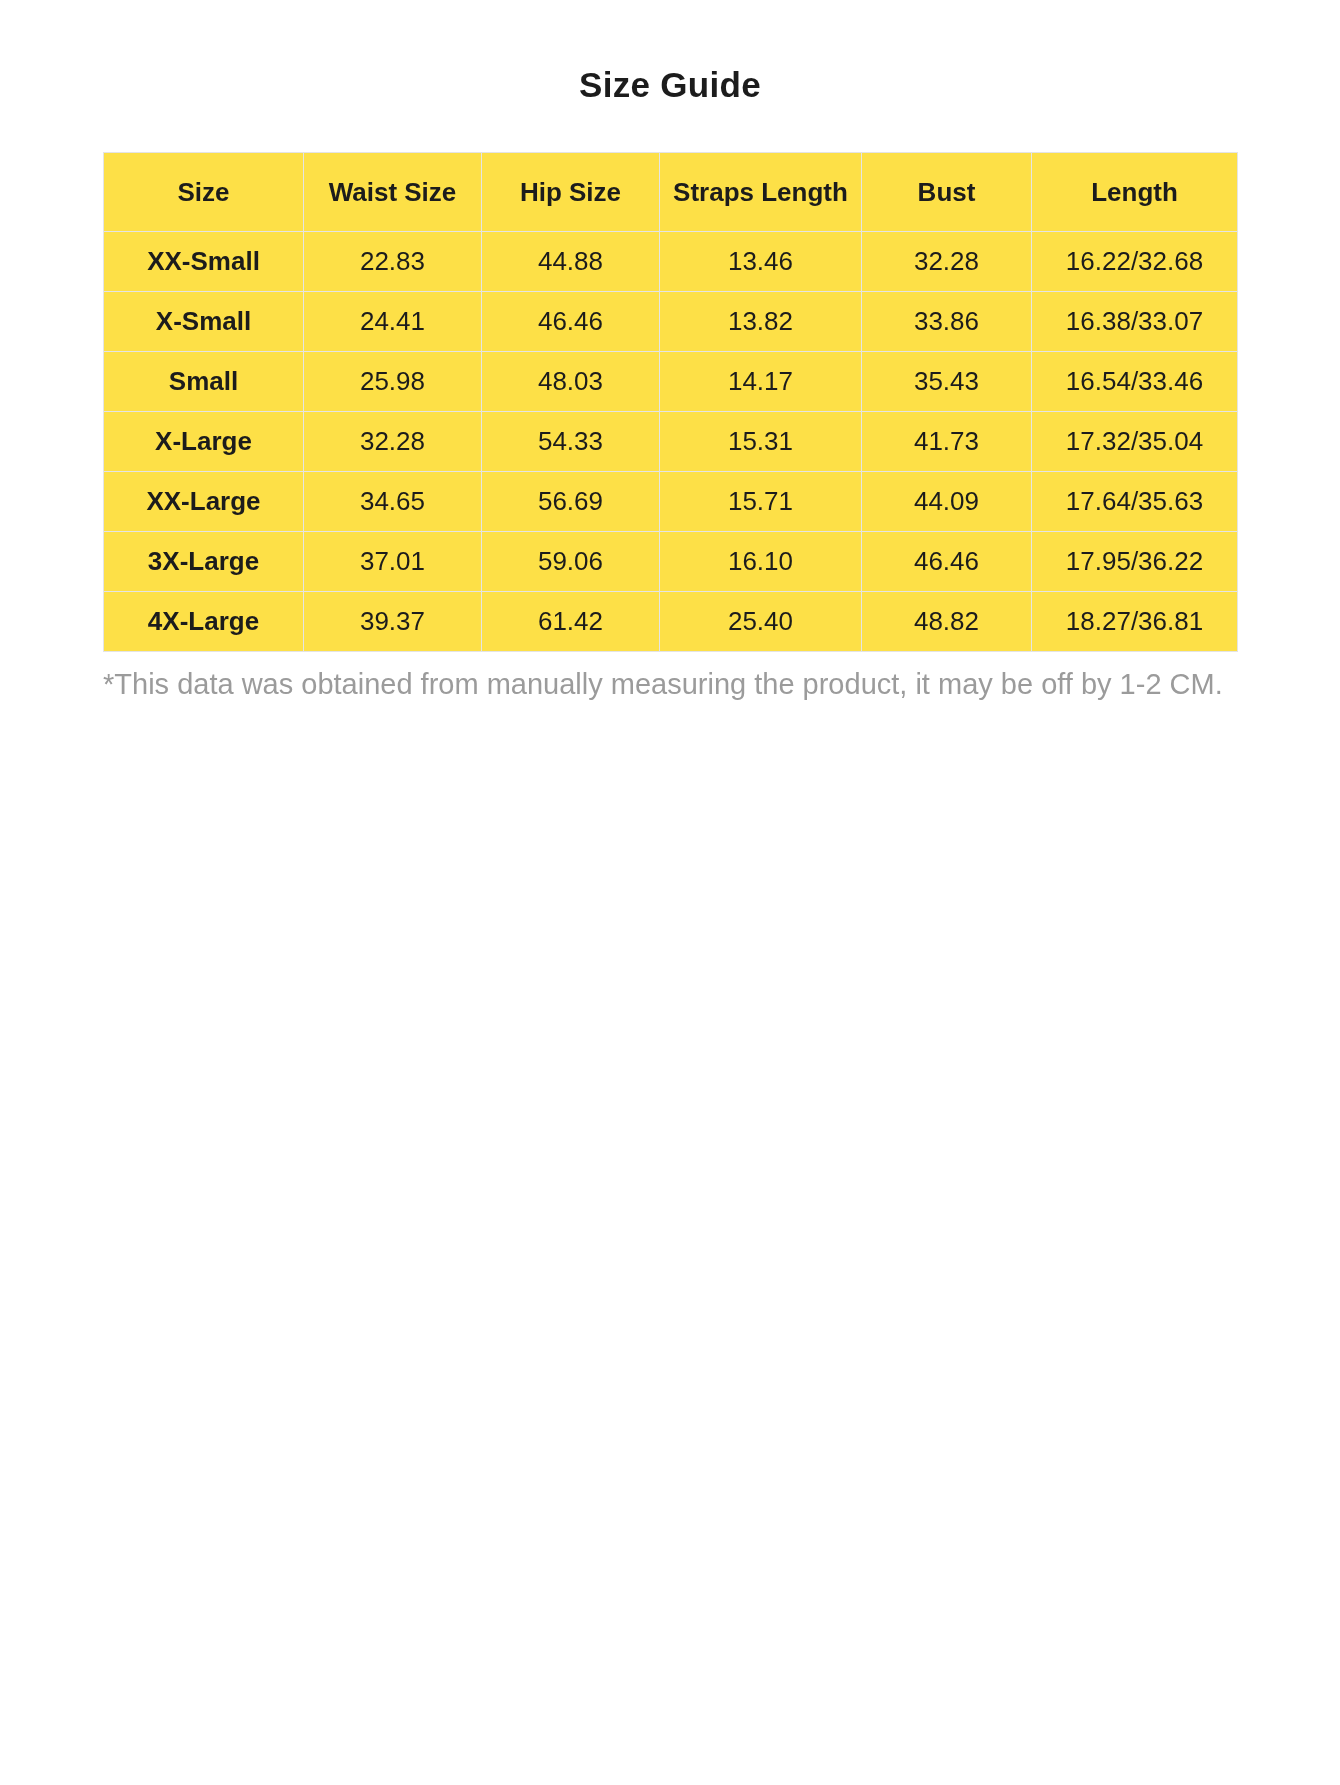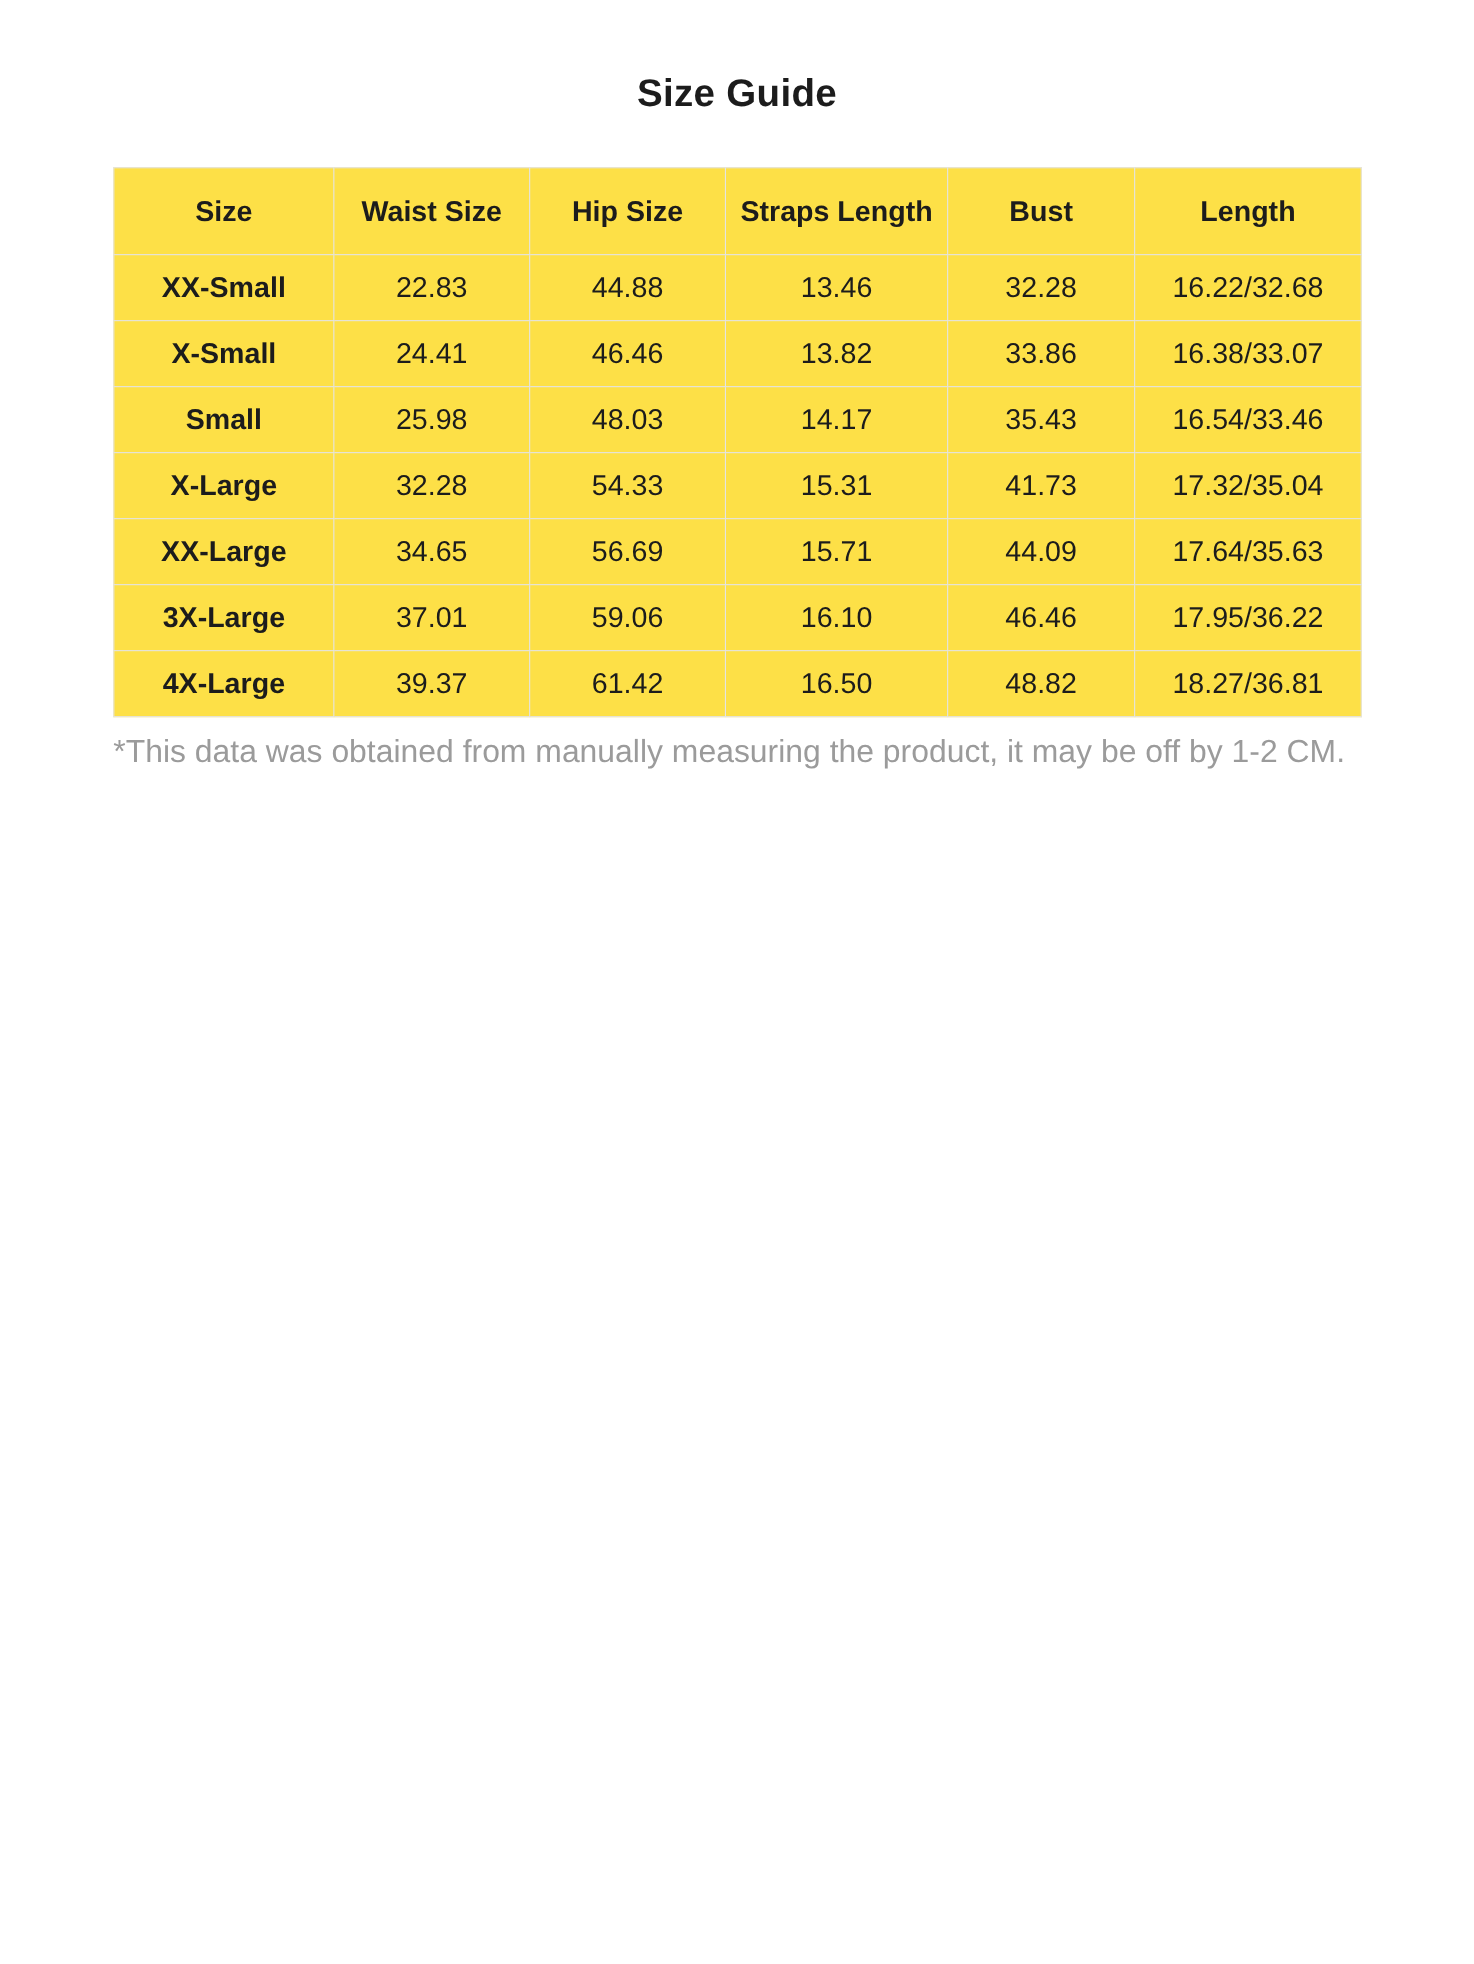--- a/index.html
+++ b/index.html
@@ -155,21 +155,21 @@
           <td>37.01</td>
           <td>59.06</td>
           <td>16.10</td>
           <td>46.46</td>
           <td>17.95/36.22</td>
         </tr>
         <tr>
           <td class="size-cell">4X-Large</td>
           <td>39.37</td>
           <td>61.42</td>
-          <td>16.50</td>
+          <td>25.40</td>
           <td>48.82</td>
           <td>18.27/36.81</td>
         </tr>
       </tbody>
     </table>
   </div>
 
   <div class="footnote">*This data was obtained from manually measuring the product, it may be off by 1-2 CM.</div>
 
 </div>

